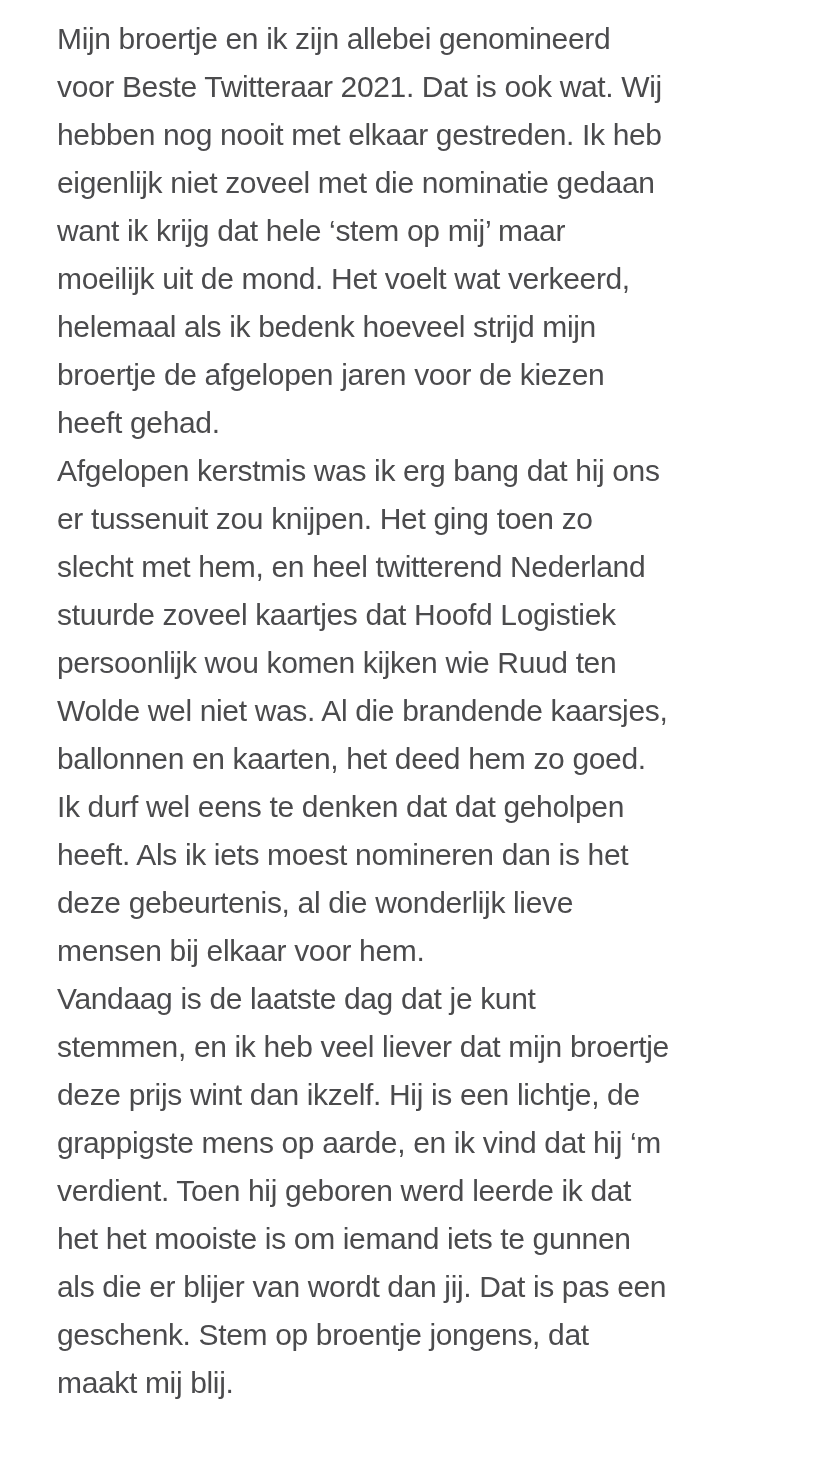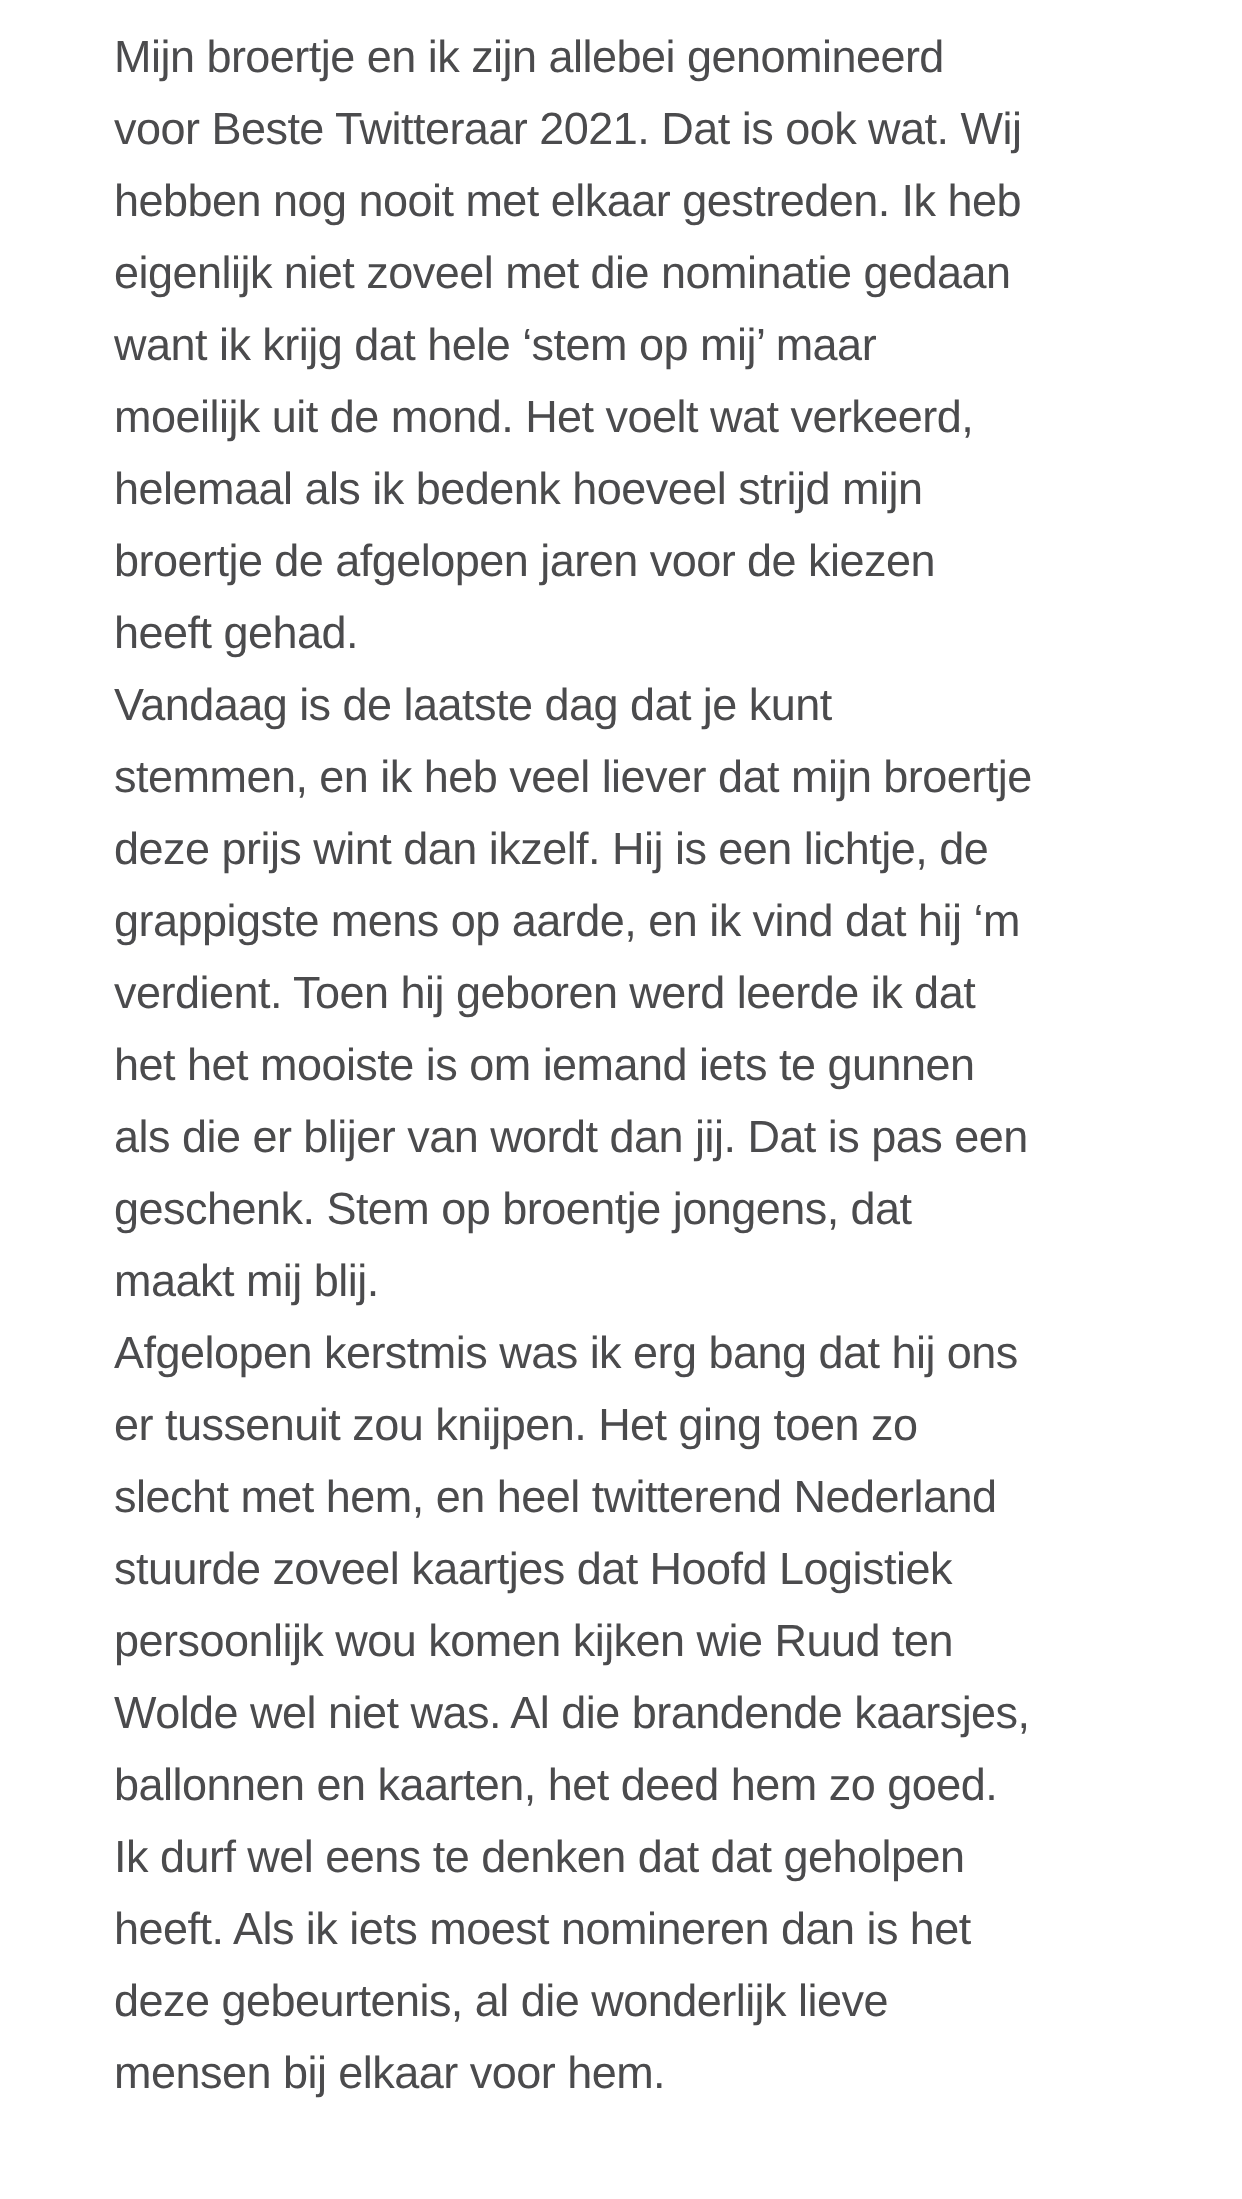--- a/index.html
+++ b/index.html
@@ -14,21 +14,21 @@
     width:828px;
     height:1466px;
     background:var(--bg);
     overflow:hidden;
     font-family:"Liberation Sans", sans-serif;
   }
   .note{
     box-sizing:border-box;
     width:828px;
     height:1048px;
-    padding:15px 40px 0 76px;
+    padding:15px 40px 0 57px;
     color:var(--text);
   }
   .note p{
     margin:0;
     font-size:30px;
     line-height:48px;
     letter-spacing:-0.35px;
     white-space:pre; 
     font-weight:400;
   }
@@ -39,33 +39,33 @@
 <div class="note">
   <p>Mijn broertje en ik zijn allebei genomineerd
 voor Beste Twitteraar 2021. Dat is ook wat. Wij
 hebben nog nooit met elkaar gestreden. Ik heb
 eigenlijk niet zoveel met die nominatie gedaan
 want ik krijg dat hele ‘stem op mij’ maar
 moeilijk uit de mond. Het voelt wat verkeerd,
 helemaal als ik bedenk hoeveel strijd mijn
 broertje de afgelopen jaren voor de kiezen
 heeft gehad.</p>
-  <p>Vandaag is de laatste dag dat je kunt
-stemmen, en ik heb veel liever dat mijn broertje
-deze prijs wint dan ikzelf. Hij is een lichtje, de
-grappigste mens op aarde, en ik vind dat hij ‘m
-verdient. Toen hij geboren werd leerde ik dat
-het het mooiste is om iemand iets te gunnen
-als die er blijer van wordt dan jij. Dat is pas een
-geschenk. Stem op broentje jongens, dat
-maakt mij blij.</p>
   <p>Afgelopen kerstmis was ik erg bang dat hij ons
 er tussenuit zou knijpen. Het ging toen zo
 slecht met hem, en heel twitterend Nederland
 stuurde zoveel kaartjes dat Hoofd Logistiek
 persoonlijk wou komen kijken wie Ruud ten
 Wolde wel niet was. Al die brandende kaarsjes,
 ballonnen en kaarten, het deed hem zo goed.
 Ik durf wel eens te denken dat dat geholpen
 heeft. Als ik iets moest nomineren dan is het
 deze gebeurtenis, al die wonderlijk lieve
 mensen bij elkaar voor hem.</p>
+  <p>Vandaag is de laatste dag dat je kunt
+stemmen, en ik heb veel liever dat mijn broertje
+deze prijs wint dan ikzelf. Hij is een lichtje, de
+grappigste mens op aarde, en ik vind dat hij ‘m
+verdient. Toen hij geboren werd leerde ik dat
+het het mooiste is om iemand iets te gunnen
+als die er blijer van wordt dan jij. Dat is pas een
+geschenk. Stem op broentje jongens, dat
+maakt mij blij.</p>
 </div>
 
 </body></html>

